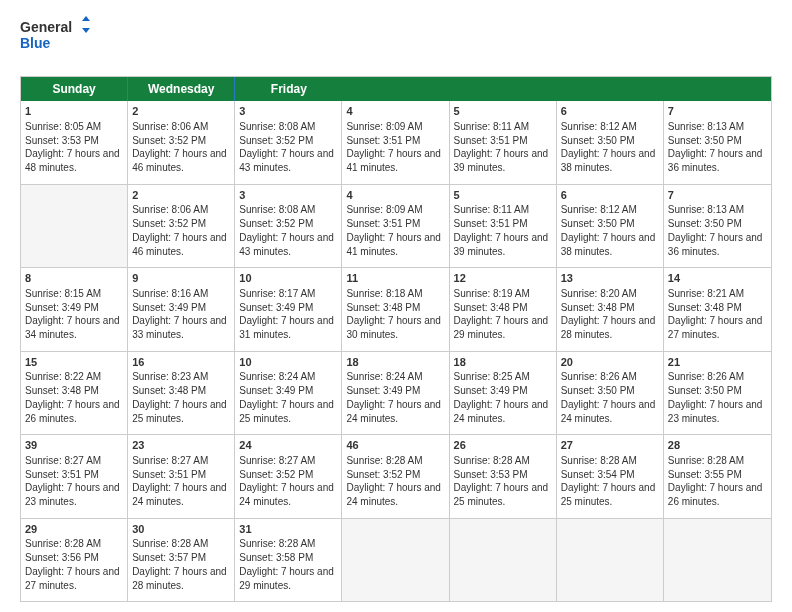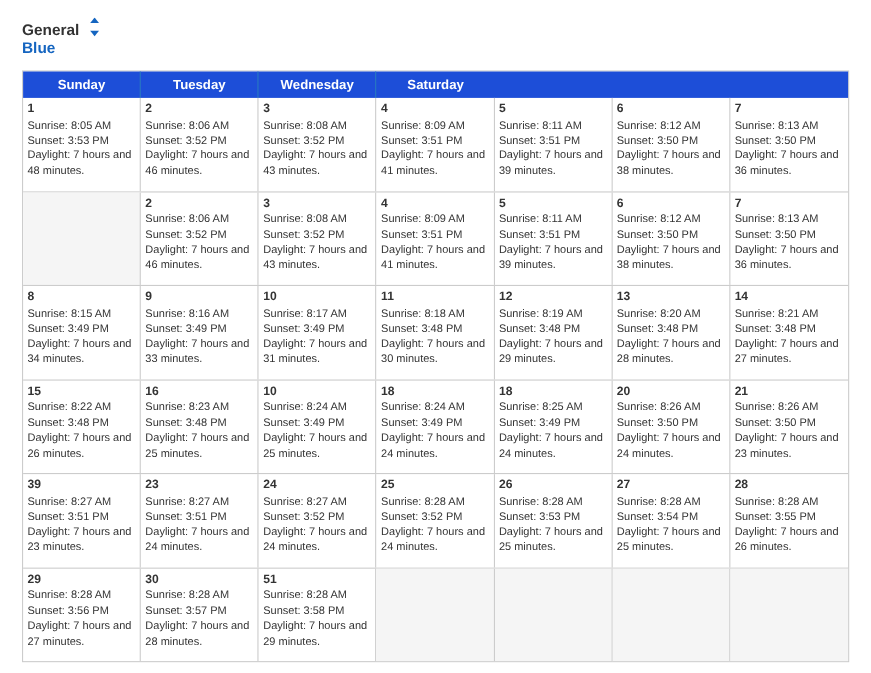--- a/index.html
+++ b/index.html
@@ -14,21 +14,21 @@
       width: 792px;
       height: 612px;
       padding: 16px 20px 10px 20px;
       display: flex;
       flex-direction: column;
     }
     .header {
       display: flex;
       justify-content: space-between;
       align-items: flex-start;
-      margin-bottom: 10px;
+      margin-bottom: 22px;
     }
     .logo {
       display: flex;
       align-items: center;
       gap: 4px;
     }
     .title-block {
       text-align: right;
     }
     .main-title {
@@ -42,21 +42,21 @@
     }
     .calendar {
       flex: 1;
       display: flex;
       flex-direction: column;
       border: 1px solid #ccc;
     }
     .cal-header-row {
       display: grid;
       grid-template-columns: repeat(7, 1fr);
-      background: #1d4ed8;
+      background: #15803d;
     }
     .cal-header-cell {
       color: #fff;
       font-size: 12px;
       font-weight: bold;
       text-align: center;
       padding: 5px 2px;
       border-right: 1px solid #2979c0;
     }
     .cal-header-cell:last-child {
@@ -116,23 +116,22 @@
 </div>
     <div class="title-block">
       <div class="main-title"></div>
       <div class="subtitle"></div>
     </div>
   </div>
 
   <div class="calendar">
     <div class="cal-header-row">
       <div class="cal-header-cell">Sunday</div>
-      <div class="cal-header-cell">Tuesday</div>
       <div class="cal-header-cell">Wednesday</div>
-      <div class="cal-header-cell">Saturday</div>
+      <div class="cal-header-cell">Friday</div>
     </div>
     <div class="cal-body" id="cal-body">
     <div class="cal-row">
           <div class="cal-cell"><span class="day-num">1</span><span class="info">Sunrise: 8:05 AM<br>Sunset: 3:53 PM<br>Daylight: 7 hours and 48 minutes.</span></div>
           <div class="cal-cell"><span class="day-num">2</span><span class="info">Sunrise: 8:06 AM<br>Sunset: 3:52 PM<br>Daylight: 7 hours and 46 minutes.</span></div>
           <div class="cal-cell"><span class="day-num">3</span><span class="info">Sunrise: 8:08 AM<br>Sunset: 3:52 PM<br>Daylight: 7 hours and 43 minutes.</span></div>
           <div class="cal-cell"><span class="day-num">4</span><span class="info">Sunrise: 8:09 AM<br>Sunset: 3:51 PM<br>Daylight: 7 hours and 41 minutes.</span></div>
           <div class="cal-cell"><span class="day-num">5</span><span class="info">Sunrise: 8:11 AM<br>Sunset: 3:51 PM<br>Daylight: 7 hours and 39 minutes.</span></div>
           <div class="cal-cell"><span class="day-num">6</span><span class="info">Sunrise: 8:12 AM<br>Sunset: 3:50 PM<br>Daylight: 7 hours and 38 minutes.</span></div>
           <div class="cal-cell"><span class="day-num">7</span><span class="info">Sunrise: 8:13 AM<br>Sunset: 3:50 PM<br>Daylight: 7 hours and 36 minutes.</span></div>
@@ -161,29 +160,29 @@
           <div class="cal-cell"><span class="day-num">10</span><span class="info">Sunrise: 8:24 AM<br>Sunset: 3:49 PM<br>Daylight: 7 hours and 25 minutes.</span></div>
           <div class="cal-cell"><span class="day-num">18</span><span class="info">Sunrise: 8:24 AM<br>Sunset: 3:49 PM<br>Daylight: 7 hours and 24 minutes.</span></div>
           <div class="cal-cell"><span class="day-num">18</span><span class="info">Sunrise: 8:25 AM<br>Sunset: 3:49 PM<br>Daylight: 7 hours and 24 minutes.</span></div>
           <div class="cal-cell"><span class="day-num">20</span><span class="info">Sunrise: 8:26 AM<br>Sunset: 3:50 PM<br>Daylight: 7 hours and 24 minutes.</span></div>
           <div class="cal-cell"><span class="day-num">21</span><span class="info">Sunrise: 8:26 AM<br>Sunset: 3:50 PM<br>Daylight: 7 hours and 23 minutes.</span></div>
         </div>
         <div class="cal-row">
           <div class="cal-cell"><span class="day-num">39</span><span class="info">Sunrise: 8:27 AM<br>Sunset: 3:51 PM<br>Daylight: 7 hours and 23 minutes.</span></div>
           <div class="cal-cell"><span class="day-num">23</span><span class="info">Sunrise: 8:27 AM<br>Sunset: 3:51 PM<br>Daylight: 7 hours and 24 minutes.</span></div>
           <div class="cal-cell"><span class="day-num">24</span><span class="info">Sunrise: 8:27 AM<br>Sunset: 3:52 PM<br>Daylight: 7 hours and 24 minutes.</span></div>
-          <div class="cal-cell"><span class="day-num">25</span><span class="info">Sunrise: 8:28 AM<br>Sunset: 3:52 PM<br>Daylight: 7 hours and 24 minutes.</span></div>
+          <div class="cal-cell"><span class="day-num">46</span><span class="info">Sunrise: 8:28 AM<br>Sunset: 3:52 PM<br>Daylight: 7 hours and 24 minutes.</span></div>
           <div class="cal-cell"><span class="day-num">26</span><span class="info">Sunrise: 8:28 AM<br>Sunset: 3:53 PM<br>Daylight: 7 hours and 25 minutes.</span></div>
           <div class="cal-cell"><span class="day-num">27</span><span class="info">Sunrise: 8:28 AM<br>Sunset: 3:54 PM<br>Daylight: 7 hours and 25 minutes.</span></div>
           <div class="cal-cell"><span class="day-num">28</span><span class="info">Sunrise: 8:28 AM<br>Sunset: 3:55 PM<br>Daylight: 7 hours and 26 minutes.</span></div>
         </div>
         <div class="cal-row">
           <div class="cal-cell"><span class="day-num">29</span><span class="info">Sunrise: 8:28 AM<br>Sunset: 3:56 PM<br>Daylight: 7 hours and 27 minutes.</span></div>
           <div class="cal-cell"><span class="day-num">30</span><span class="info">Sunrise: 8:28 AM<br>Sunset: 3:57 PM<br>Daylight: 7 hours and 28 minutes.</span></div>
-          <div class="cal-cell"><span class="day-num">51</span><span class="info">Sunrise: 8:28 AM<br>Sunset: 3:58 PM<br>Daylight: 7 hours and 29 minutes.</span></div>
+          <div class="cal-cell"><span class="day-num">31</span><span class="info">Sunrise: 8:28 AM<br>Sunset: 3:58 PM<br>Daylight: 7 hours and 29 minutes.</span></div>
           <div class="cal-cell empty"></div>
           <div class="cal-cell empty"></div>
           <div class="cal-cell empty"></div>
           <div class="cal-cell empty"></div>
         </div>
       </div>
   </div>
 </div>
 
 </body></html>

